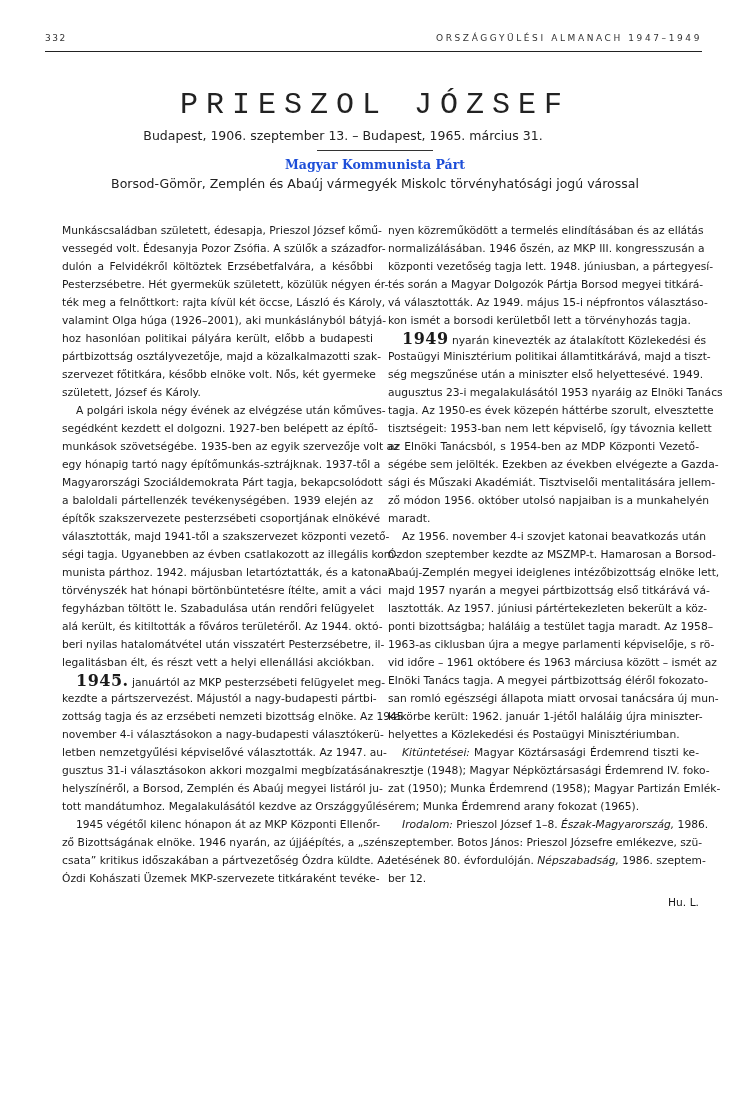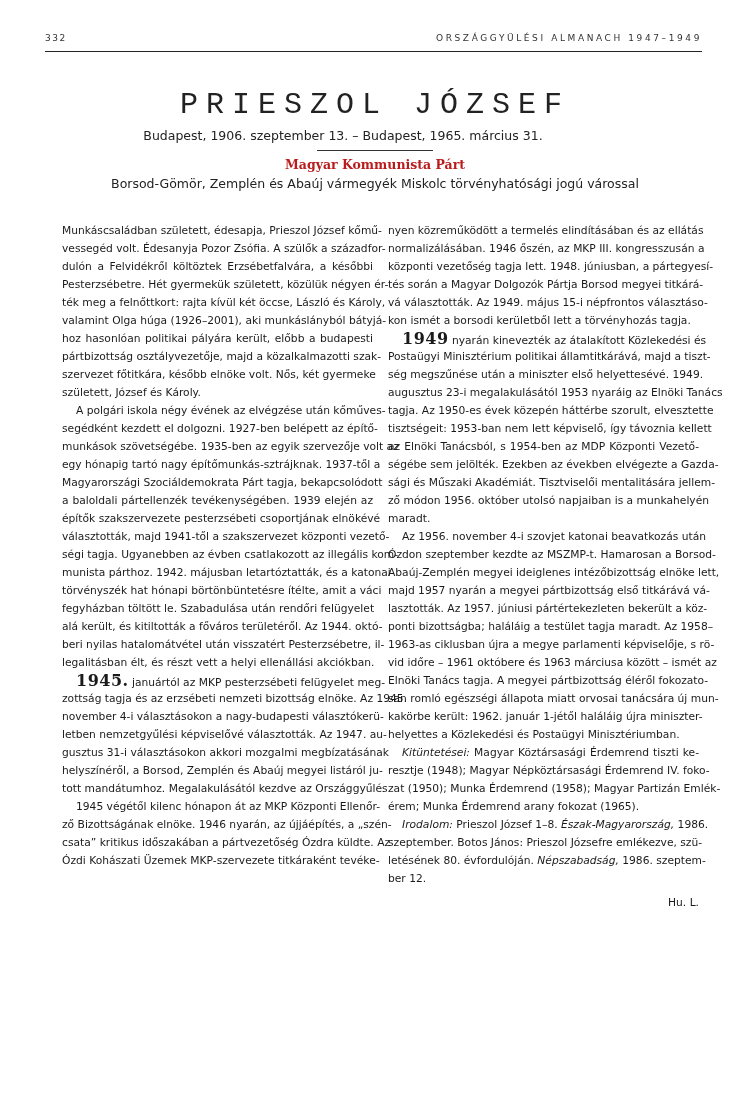--- a/index.html
+++ b/index.html
@@ -8,21 +8,21 @@
   .running-head { position:absolute; top:33px; left:45px; width:657px; height:14px; font-size:9px;
                   letter-spacing:2.6px; color:#333; }
   .page-num { position:absolute; left:0; top:0; letter-spacing:1.5px; }
   .book-title { position:absolute; right:0; top:0; }
   .head-rule { position:absolute; top:51px; left:45px; width:657px; height:1px; background:#222; }
   .title { position:absolute; top:88px; left:0; width:750px; text-align:center;
            font-family:Liberation Mono, monospace; font-size:30px; font-weight:400; letter-spacing:8px; color:#222; }
   .dates { position:absolute; top:128px; left:0; width:686px; text-align:center; font-size:12.5px; color:#222; }
   .dates-rule { position:absolute; top:150px; left:317px; width:116px; height:1px; background:#333; }
   .party { position:absolute; top:157px; left:0; width:750px; text-align:center; font-family:"DejaVu Serif", serif;
-           font-weight:bold; font-size:12.5px; color:#b91c1c; }
+           font-weight:bold; font-size:12.5px; color:#1d4ed8; }
   .constituency { position:absolute; top:176px; left:0; width:750px; text-align:center; font-size:12.5px; color:#222; }
   .col { position:absolute; top:222px; width:311px; font-size:10.7px; line-height:18px; }
   .col-left { left:62px; }
   .col-right { left:388px; }
   .line { height:18px; white-space:nowrap; text-align:justify; text-align-last:justify; overflow:visible; }
   .line.last { text-align-last:left; }
   .line.indent { padding-left:14px; }
   .line.right { text-align:right; text-align-last:right; margin-top:6px; }
   .drop { font-family:"DejaVu Serif", serif; font-weight:bold; font-size:16px; letter-spacing:0.5px; }
   i { font-style:italic; }
@@ -62,20 +62,21 @@
     <div class="line"><span>építők szakszervezete pesterzsébeti csoportjának elnökévé</span></div>
     <div class="line"><span>választották, majd 1941-től a szakszervezet központi vezető-</span></div>
     <div class="line"><span>ségi tagja. Ugyanebben az évben csatlakozott az illegális kom-</span></div>
     <div class="line"><span>munista párthoz. 1942. májusban letartóztatták, és a katonai</span></div>
     <div class="line"><span>törvényszék hat hónapi börtönbüntetésre ítélte, amit a váci</span></div>
     <div class="line"><span>fegyházban töltött le. Szabadulása után rendőri felügyelet</span></div>
     <div class="line"><span>alá került, és kitiltották a főváros területéről. Az 1944. októ-</span></div>
     <div class="line"><span>beri nyilas hatalomátvétel után visszatért Pesterzsébetre, il-</span></div>
     <div class="line last"><span>legalitásban élt, és részt vett a helyi ellenállási akciókban.</span></div>
     <div class="line indent"><span class="drop">1945.</span><span> januártól az MKP pesterzsébeti felügyelet meg-</span></div>
+    <div class="line"><span>kezdte a pártszervezést. Májustól a nagy-budapesti pártbi-</span></div>
     <div class="line"><span>zottság tagja és az erzsébeti nemzeti bizottság elnöke. Az 1945.</span></div>
     <div class="line"><span>november 4-i választásokon a nagy-budapesti választókerü-</span></div>
     <div class="line"><span>letben nemzetgyűlési képviselővé választották. Az 1947. au-</span></div>
     <div class="line"><span>gusztus 31-i választásokon akkori mozgalmi megbízatásának</span></div>
     <div class="line"><span>helyszínéről, a Borsod, Zemplén és Abaúj megyei listáról ju-</span></div>
     <div class="line"><span>tott mandátumhoz. Megalakulásától kezdve az Országgyűlés</span></div>
     <div class="line indent"><span>1945 végétől kilenc hónapon át az MKP Központi Ellenőr-</span></div>
     <div class="line"><span>ző Bizottságának elnöke. 1946 nyarán, az újjáépítés, a „szén-</span></div>
     <div class="line"><span>csata” kritikus időszakában a pártvezetőség Ózdra küldte. Az</span></div>
     <div class="line"><span>Ózdi Kohászati Üzemek MKP-szervezete titkáraként tevéke-</span></div>

